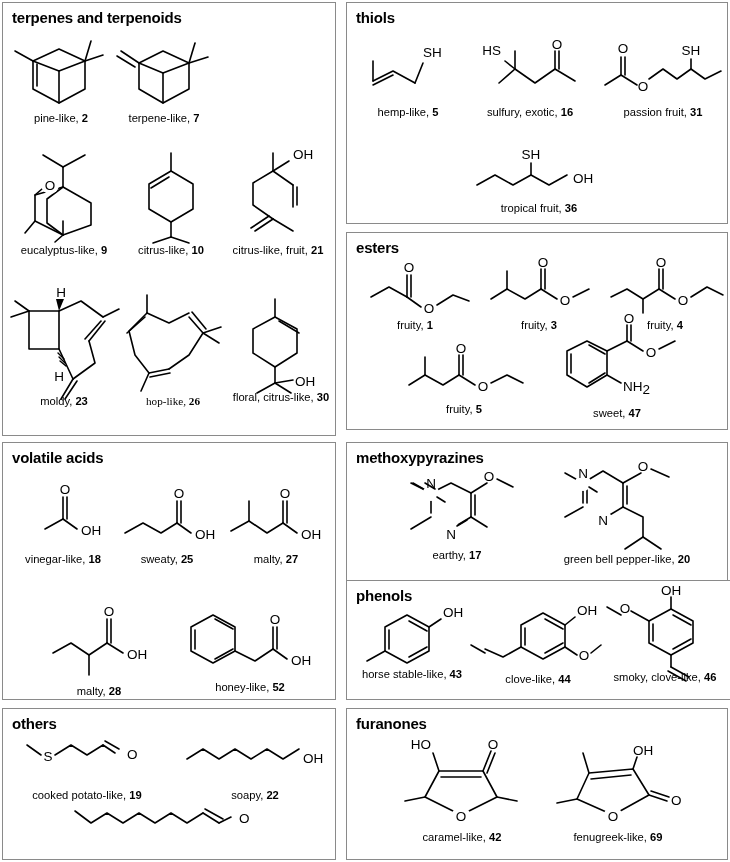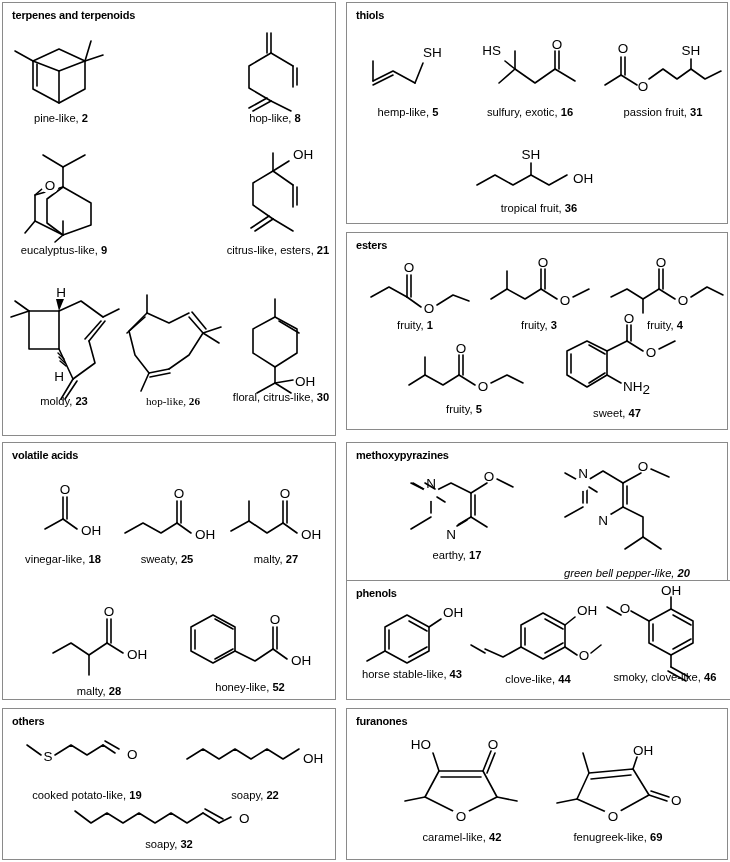--- a/index.html
+++ b/index.html
@@ -14,21 +14,21 @@
   #root { position:relative; width:730px; height:862px; }
 
   .panel {
     position:absolute;
     background:#fff;
     border:1px solid #8a8a8a;
   }
   .panel-title {
     position:absolute;
     left:9px; top:6px;
-    font-size:11px;
+    font-size:15px;
     font-weight:bold;
     letter-spacing:-0.2px;
     white-space:nowrap;
   }
   .mol {
     position:absolute;
     text-align:center;
   }
   .mol svg { display:block; margin:0 auto; overflow:visible; }
   .cap {
@@ -64,39 +64,37 @@
           <path d="M22,30 L4,20"></path>
           <path d="M74,30 L92,24"></path>
           <path d="M74,30 L80,10"></path>
         </g>
       </svg>
       <div class="cap">
         <span>pine-like</span><span>, </span><b>2</b>
       </div>
     </div>
 
-
-    <div class="mol" style="left:216px; top:22px; width:112px;">
-      <svg width="112" height="86" viewBox="0 0 112 86">
-        <g class="b">
-          <path d="M52,28 L52,8"></path>
-          <path d="M48,28 L48,8"></path>
-          <path d="M52,28 L30,41 L30,63 L52,76"></path>
-          <path d="M52,28 L74,41"></path>
-          <path d="M74,41 L74,62"></path>
-          <path d="M78,43 L78,60"></path>
-          <path d="M52,76 L34,86"></path>
-          <path d="M52,76 L72,86"></path>
-          <path d="M48,73 L30,83"></path>
-        </g>
-      </svg>
-      <div class="cap">
-        <span>hop-like</span><span>, </span><b>8</b>
-      </div>
-    </div>
+    <div class="mol" style="left:106px; top:28px; width:110px;">
+      <svg width="110" height="80" viewBox="0 0 110 80">
+        <g class="b">
+          <path d="M30,32 L30,58 L54,72 L80,58 L80,32 L54,20 Z"></path>
+          <path d="M30,32 L54,42 L80,32"></path>
+          <path d="M54,42 L54,72"></path>
+          <path d="M30,32 L12,20"></path>
+          <path d="M26,36 L8,25"></path>
+          <path d="M80,32 L99,26"></path>
+          <path d="M80,32 L86,12"></path>
+        </g>
+      </svg>
+      <div class="cap">
+        <span>terpene-like</span><span>, </span><b>7</b>
+      </div>
+    </div>
+
 
     <div class="mol" style="left:2px; top:140px; width:118px;">
       <svg width="118" height="100" viewBox="0 0 118 100">
         <g class="b">
           <path d="M58,24 L38,12"></path>
           <path d="M58,24 L80,12"></path>
           <path d="M58,24 L58,44"></path>
           <path d="M58,44 L86,60 L86,82 L58,92 L30,78 L30,52 Z"></path>
           <path d="M44,40 L30,52"></path>
           <path d="M58,92 L58,78"></path>
@@ -105,38 +103,53 @@
           <path d="M58,92 L50,99"></path>
         </g>
         <circle cx="45" cy="42" r="9" fill="#fff" stroke="none"></circle>
         <text x="45" y="47" text-anchor="middle">O</text>
       </svg>
       <div class="cap">
         <span>eucalyptus-like</span><span>, </span><b>9</b>
       </div>
     </div>
 
+    <div class="mol" style="left:118px; top:140px; width:100px;">
+      <svg width="100" height="100" viewBox="0 0 100 100">
+        <g class="b">
+          <path d="M50,28 L72,41 L72,66 L50,79 L28,66 L28,41 Z"></path>
+          <path d="M30,45 L48,34"></path>
+          <path d="M50,28 L50,10"></path>
+          <path d="M50,79 L50,94"></path>
+          <path d="M50,94 L32,100"></path>
+          <path d="M50,94 L68,100"></path>
+        </g>
+      </svg>
+      <div class="cap">
+        <span>citrus-like</span><span>, </span><b>10</b>
+      </div>
+    </div>
 
     <div class="mol" style="left:216px; top:138px; width:118px;">
       <svg width="118" height="102" viewBox="0 0 118 102">
         <g class="b">
           <path d="M54,30 L54,12"></path>
           <path d="M54,30 L70,20"></path>
           <path d="M54,30 L34,42 L34,64 L54,78"></path>
           <path d="M54,30 L74,44"></path>
           <path d="M74,44 L74,66"></path>
           <path d="M78,46 L78,64"></path>
           <path d="M54,78 L36,90"></path>
           <path d="M54,78 L74,90"></path>
           <path d="M50,75 L32,87"></path>
         </g>
         <text x="74" y="18" text-anchor="start">OH</text>
       </svg>
       <div class="cap">
-        <span>citrus-like, esters</span><span>, </span><b>21</b>
+        <span>citrus-like, fruit</span><span>, </span><b>21</b>
       </div>
     </div>
 
     <div class="mol" style="left:4px; top:284px; width:114px;">
       <svg width="114" height="112" viewBox="0 0 114 112">
         <g class="b">
           <path d="M22,24 L52,24 L52,62 L22,62 Z"></path>
           <path d="M22,24 L8,14"></path>
           <path d="M22,24 L4,30"></path>
           <path d="M52,24 L74,14 L96,30"></path>
@@ -513,21 +526,21 @@
           <path d="M46,48 L28,58"></path>
         </g>
         <circle cx="46" cy="24" r="8" fill="#fff"></circle>
         <circle cx="66" cy="60" r="9" fill="#fff"></circle>
         <path class="b" d="M52,28 L60,33"></path>
         <text x="46" y="19" text-anchor="middle">N</text>
         <text x="66" y="66" text-anchor="middle">N</text>
         <text x="106" y="12" text-anchor="middle">O</text>
         <path class="b" d="M114,10 L132,18"></path>
       </svg>
-      <div class="cap" style="margin-top:16px;font-style:italic;">
+      <div class="cap" style="margin-top:2px;">
         <span>green bell pepper-like</span><span>, </span><b>20</b>
       </div>
     </div>
   </div>
 
   <div class="panel" style="left:346px; top:580px; width:462px; height:120px;">
     <div class="panel-title">phenols</div>
 
     <div class="mol" style="left:6px; top:22px; width:118px;">
       <svg width="118" height="64" viewBox="0 0 118 64">
@@ -624,23 +637,20 @@
     <div class="mol" style="left:66px; top:92px; width:200px;">
       <svg width="200" height="36" viewBox="0 0 200 36">
         <g class="b">
           <path d="M6,10 L22,22 L38,12 L54,22 L70,12 L86,22 L102,12 L118,22 L134,12"></path>
           <path d="M134,12 L150,22"></path>
           <path d="M136,8 L154,18"></path>
           <path d="M150,22 L162,16"></path>
         </g>
         <text x="170" y="22" text-anchor="start">O</text>
       </svg>
-      <div class="cap" style="margin-top:1px;">
-        <span>soapy</span><span>, </span><b>32</b>
-      </div>
     </div>
   </div>
 
   <div class="panel" style="left:346px; top:708px; width:382px; height:152px;">
     <div class="panel-title">furanones</div>
 
     <div class="mol" style="left:40px; top:34px; width:150px;">
       <svg width="150" height="78" viewBox="0 0 150 78">
         <g class="b">
           <path d="M52,28 L96,28 L110,54 L74,72 L38,54 Z"></path>

